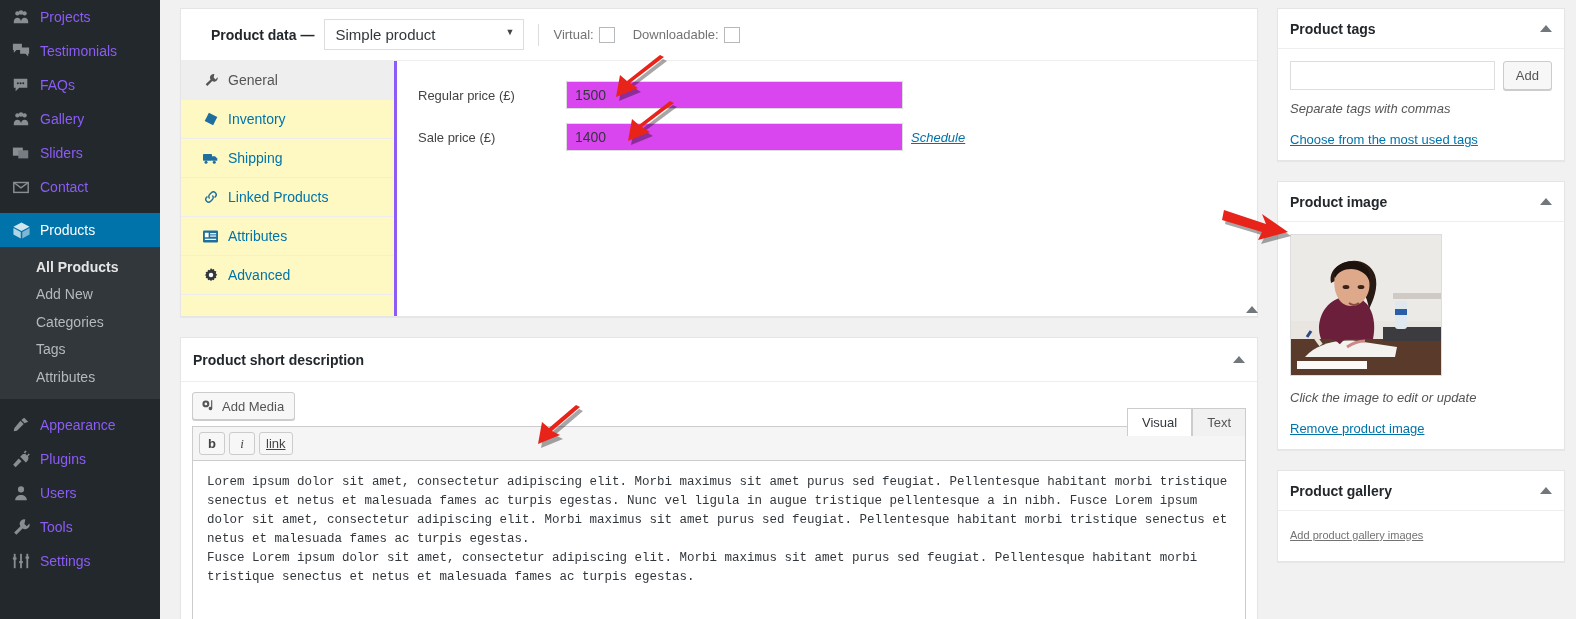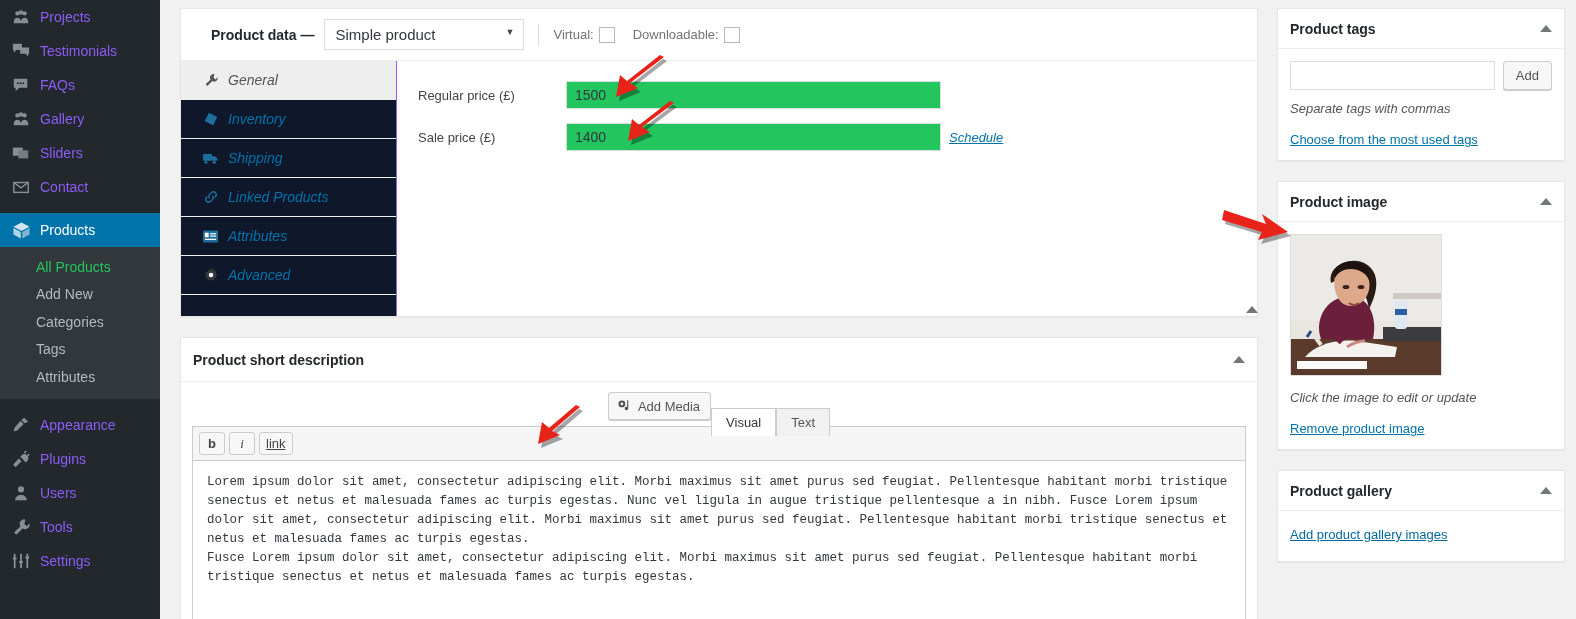--- a/index.html
+++ b/index.html
@@ -35,21 +35,21 @@
     border-top: 8px solid transparent;
     border-bottom: 8px solid transparent;
     border-left: 8px solid #f1f1f1;
   }
   .menu-sep { height: 9px; }
   .submenu { background: #32373c; padding: 7px 0 8px 0; }
   .submenu-item {
     display: block; padding: 6px 0 6px 36px;
     font-size: 14px; color: #b4b9be; line-height: 1.1;
   }
-  .submenu-item.current { color: #22c55e; font-weight: normal; }
+  .submenu-item.current { color: #e5e5e5; font-weight: bold; }
 
   .mi-icon {
     width: 20px; height: 20px; display: inline-block;
     flex: 0 0 20px; opacity: .82;
     display: flex; align-items: center; justify-content: center;
   }
   .mi-icon svg { display: block; }
 
   
   .main {
@@ -102,49 +102,49 @@
     font-size: 9px; color: #444; pointer-events: none;
   }
   .pd-divider { width: 1px; height: 22px; background: #ddd; margin: 0 14px; }
   .pd-check { display: flex; align-items: center; font-size: 13px; color: #737373; margin-right: 18px; }
   .pd-check .cb {
     width: 16px; height: 16px; border: 1px solid #b4b9be; background: #fff;
     margin-left: 5px; display: inline-block;
   }
 
   .pd-body { display: flex; min-height: 255px; }
-  .pd-tabs { width: 216px; border-right: 1px solid #8b5cf6; background: #0f172a; font-style: italic; }
+  .pd-tabs { width: 216px; border-right: 3px solid #8b5cf6; background: #fef9c3; }
   .pd-tab {
     display: flex; align-items: center;
     padding: 11px 0 11px 21px;
     border-bottom: 1px solid #eee;
     font-size: 14px; color: #0073aa;
     cursor: pointer;
   }
   .pd-tab.active { background: #eee; color: #555; }
   .pd-tab .t-icon { width: 17px; margin-right: 9px; display:flex; align-items:center; justify-content:center; }
   .pd-panel { flex: 1; padding: 20px 0 0 0; }
 
   .form-row { display: flex; align-items: center; margin-bottom: 14px; padding-left: 21px; }
   .form-row label { width: 148px; font-size: 13px; color: #444; }
   .form-row input[type=text] {
-    width: 375px; height: 28px;
-    border: 1px solid #ddd; background: #22c55e;
+    width: 337px; height: 28px;
+    border: 1px solid #ddd; background: #d946ef;
     padding: 2px 8px; font-size: 14px; color: #32373c;
     font-family: "Liberation Sans", sans-serif;
     border-radius: 0;
   }
   .schedule-link {
     margin-left: 8px; font-size: 13px; color: #0073aa;
     font-style: italic; text-decoration: underline; cursor: pointer;
   }
 
   
   .sd-body { padding: 10px 11px 0 11px; }
-  .addmedia-row { display: flex; align-items: center; justify-content: center; }
+  .addmedia-row { display: flex; align-items: center; justify-content: space-between; }
   .btn-addmedia {
     display: inline-flex; align-items: center;
     border: 1px solid #ccc; background: #f7f7f7;
     padding: 4px 10px 4px 8px; font-size: 13px; color: #555;
     border-radius: 3px; height: 28px; cursor: pointer;
     box-shadow: 0 1px 0 #ccc;
   }
   .btn-addmedia .am-ico { margin-right: 6px; display:flex; }
   .editor-tabs { display: flex; align-items: flex-end; }
   .ed-tab {
@@ -549,21 +549,21 @@
         <span class="side-link">Remove product image</span>
       </div>
     </div>
 
     <div class="postbox">
       <div class="postbox-head">
         <h2 class="postbox-title">Product gallery</h2>
         <span class="toggle-arrow"></span>
       </div>
       <div class="side-body" style="padding-top:14px;padding-bottom:18px;">
-        <span style="font-size:13px;color:#0369a1;text-decoration:underline;cursor:pointer;">Add product gallery images</span>
+        <span style="font-size:11px;color:#737373;text-decoration:underline;cursor:pointer;">Add product gallery images</span>
       </div>
     </div>
   </div>
 
   <svg class="arrow" style="left:600px;top:55px;" width="80" height="60" viewBox="0 0 80 60">
     <g transform="translate(3,4)">
       <path d="M64 2 L30 28 L38 33 L16 42 L20 20 L27 26 L60 0 Z" fill="rgba(0,0,0,.35)"></path>
     </g>
     <path d="M64 2 L30 28 L38 33 L16 42 L20 20 L27 26 L60 0 Z" fill="#e8241a"></path>
   </svg>

